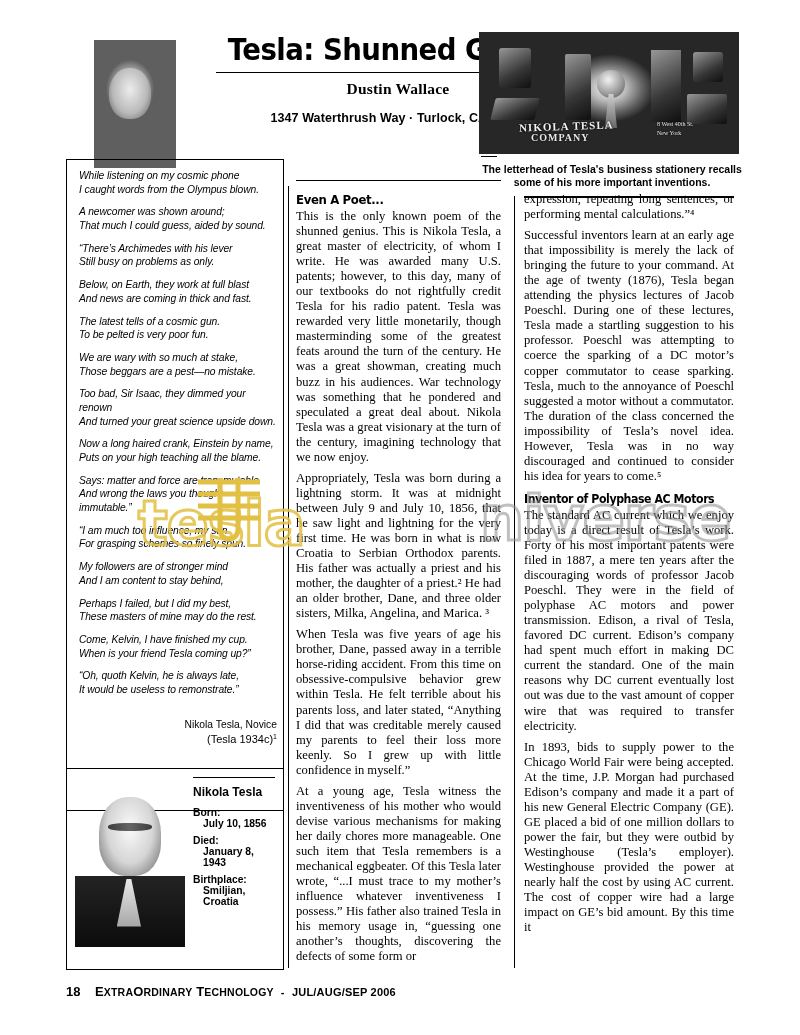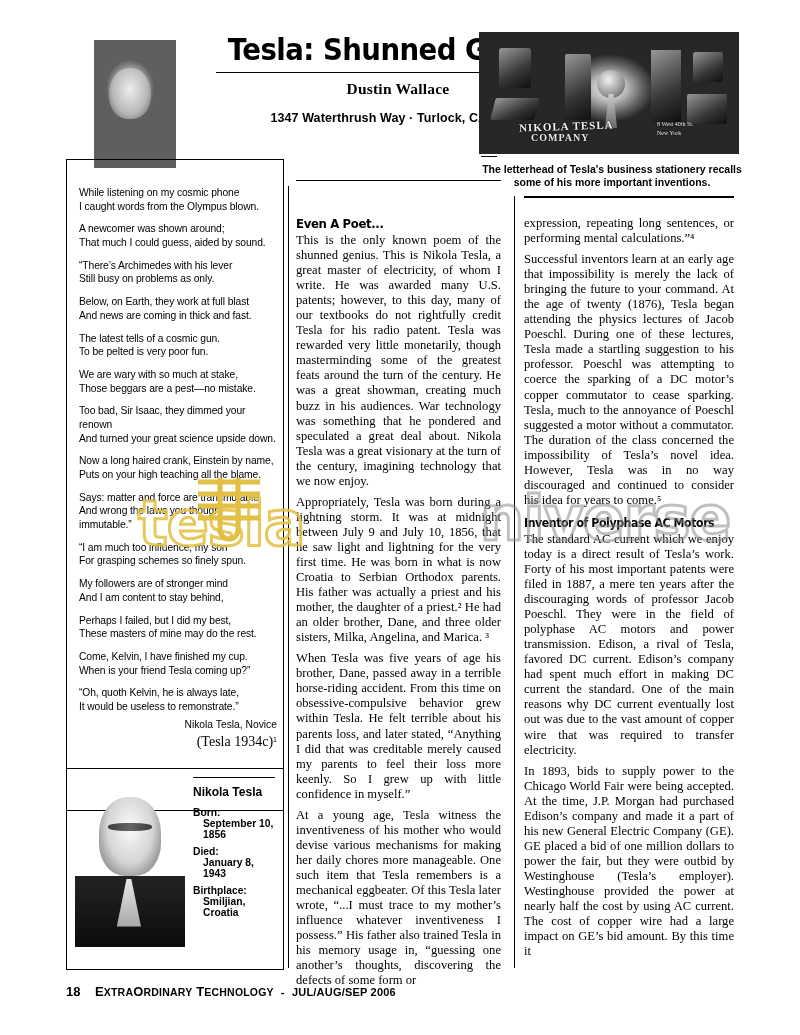--- a/index.html
+++ b/index.html
@@ -86,21 +86,21 @@
     line-height:1.5;text-shadow:0 0 2px #000;
   }
   .caption{
     position:absolute;left:481px;top:163px;width:262px;
     font-family:"Liberation Sans", sans-serif;font-weight:bold;
     font-size:10.5px;line-height:1.25;text-align:center;
   }
   .cap-rule{position:absolute;left:481px;top:156px;width:16px;height:1px;background:#000;}
 
   
-  .col{position:absolute;top:192px;margin-top:24px;}
+  .col{position:absolute;top:192px;}
   .col-mid{left:296px;width:205px;}
   .col-right{left:524px;width:210px;}
   .vrule{position:absolute;width:1px;background:#000;}
   .vrule-a{left:288px;top:186px;height:782px;}
   .vrule-b{left:514px;top:196px;height:772px;}
 
   .sec-head{
     font-family:"DejaVu Sans", sans-serif;font-weight:bold;
     font-size:13px;letter-spacing:-0.4px;margin:0 0 2px 0;
     transform:scaleX(0.9);transform-origin:left;
@@ -119,32 +119,32 @@
     hyphens:none;
   }
   .body-p + .body-p{margin-top:6px;}
   .right-rule{position:absolute;left:524px;top:196px;width:210px;height:2px;background:#000;}
 
   
   .poem-box{
     position:absolute;left:66px;top:159px;width:216px;height:650px;
     border:1px solid #000;
   }
-  .poem-inner{position:absolute;left:12px;top:26px;width:198px;}
+  .poem-inner{position:absolute;left:12px;top:9px;width:198px;font-style:italic;}
   .stanza{
     font-family:"Liberation Sans", sans-serif;
     font-size:10.3px;line-height:1.33;margin-bottom:9px;
     letter-spacing:-0.1px;
   }
   .poem-attrib{
     position:absolute;left:70px;top:558px;width:140px;
     font-family:"Liberation Sans", sans-serif;font-size:10.3px;
     text-align:right;line-height:1.4;
   }
-  .poem-attrib .src{font-family:Liberation Serif, serif;font-size:14px;}
+  .poem-attrib .src{font-family:Liberation Sans, sans-serif;font-size:11px;}
   .sup{font-size:7px;vertical-align:super;}
 
   
   .bio-box{
     position:absolute;left:66px;top:768px;width:216px;height:200px;
     border:1px solid #000;
   }
   .tesla-photo{
     position:absolute;left:8px;top:8px;width:110px;height:170px;
     background:
@@ -291,21 +291,21 @@
     <div class="tesla-photo">
       <div class="tp-face"></div>
       <div class="tp-brow"></div>
       <div class="tp-suit"></div>
       <div class="tp-shirt"></div>
     </div>
     <div class="bio-rule"></div>
     <div class="bio-text">
       <div class="bio-name">Nikola Tesla</div>
       <div class="bio-label">Born:</div>
-      <div class="bio-val">September 10, 1856</div>
+      <div class="bio-val">July 10, 1856</div>
       <div class="bio-label">Died:</div>
       <div class="bio-val">January 8, 1943</div>
       <div class="bio-label">Birthplace:</div>
       <div class="bio-val">Smiljian, Croatia</div>
     </div>
   </div>
 
   <div class="col col-mid">
     <div class="sec-head">Even A Poet...</div>
     <p class="body-p">This is the only known poem of the shunned genius. This is Nikola Tesla, a great master of electricity, of whom I write. He was awarded many U.S. patents; however, to this day, many of our textbooks do not rightfully credit Tesla for his radio patent. Tesla was rewarded very little monetarily, though masterminding some of the greatest feats around the turn of the century. He was a great showman, creating much buzz in his audiences. War technology was something that he pondered and speculated a great deal about. Nikola Tesla was a great visionary at the turn of the century, imagining technology that we now enjoy.</p>

